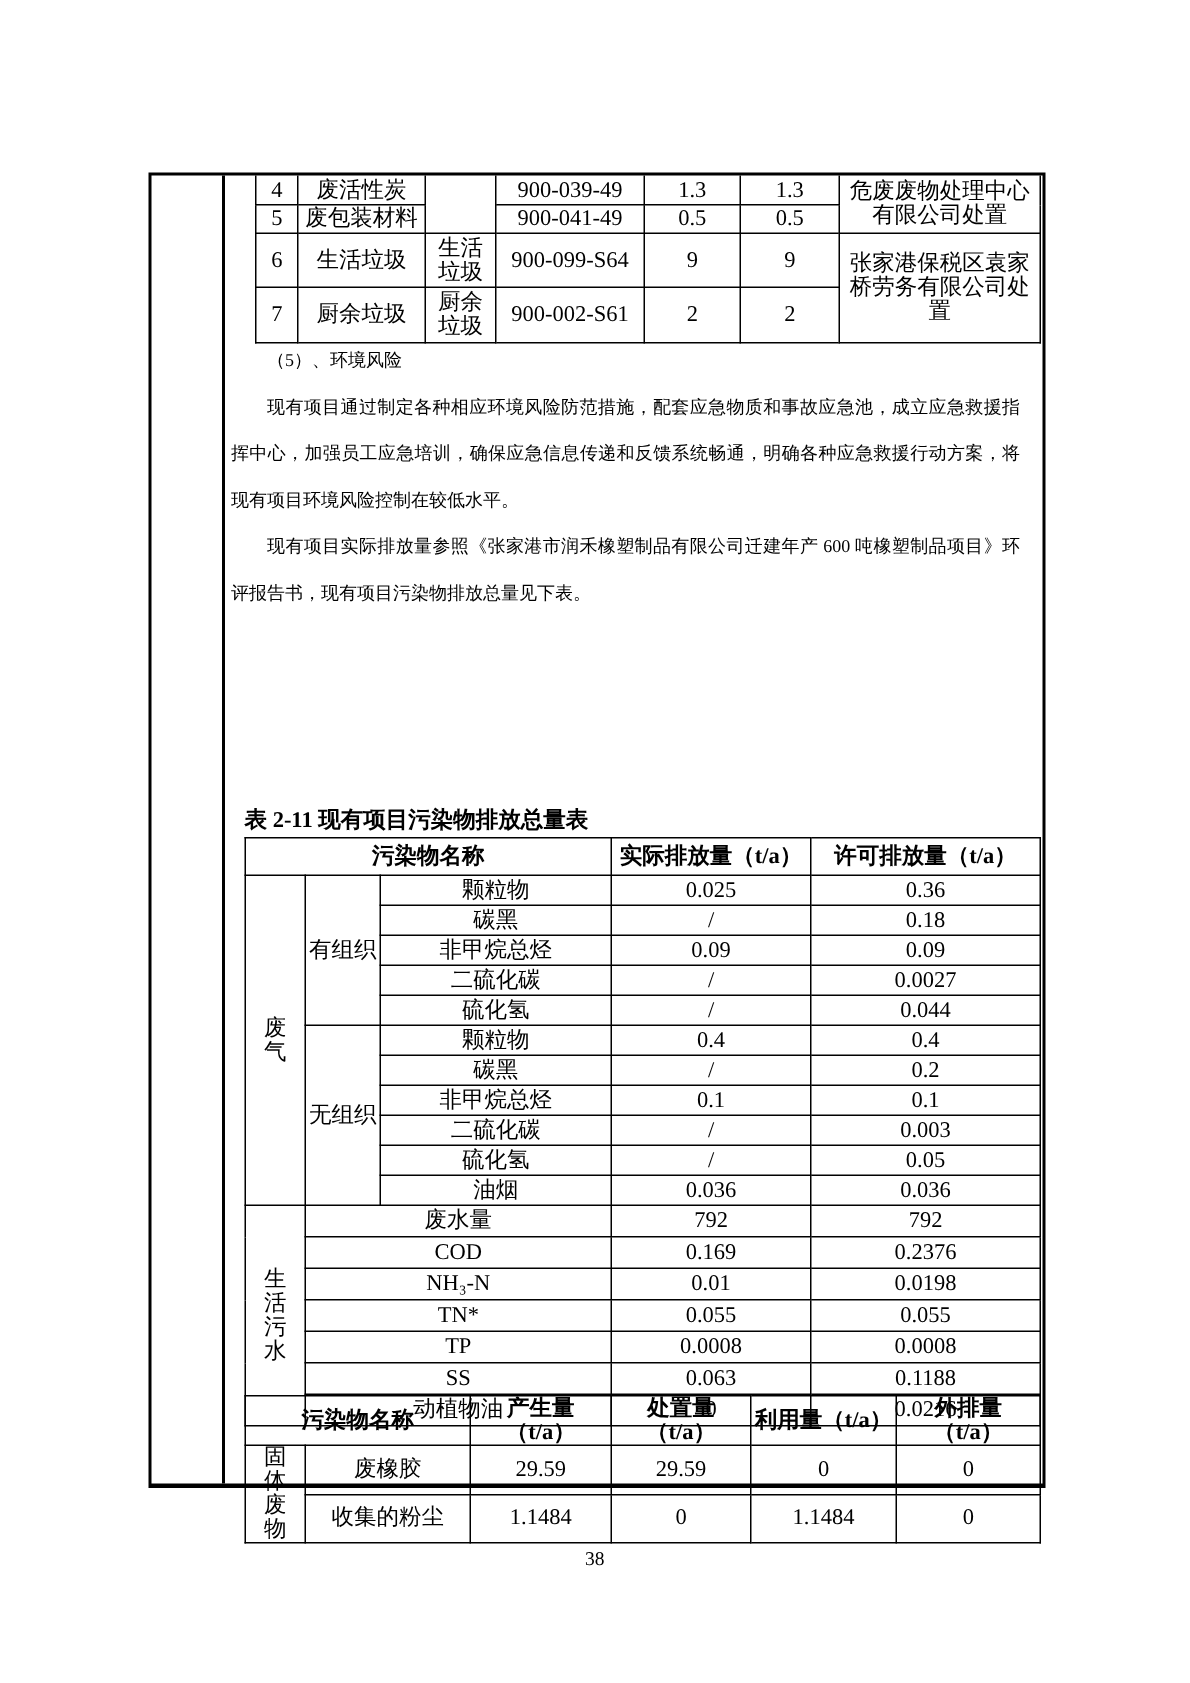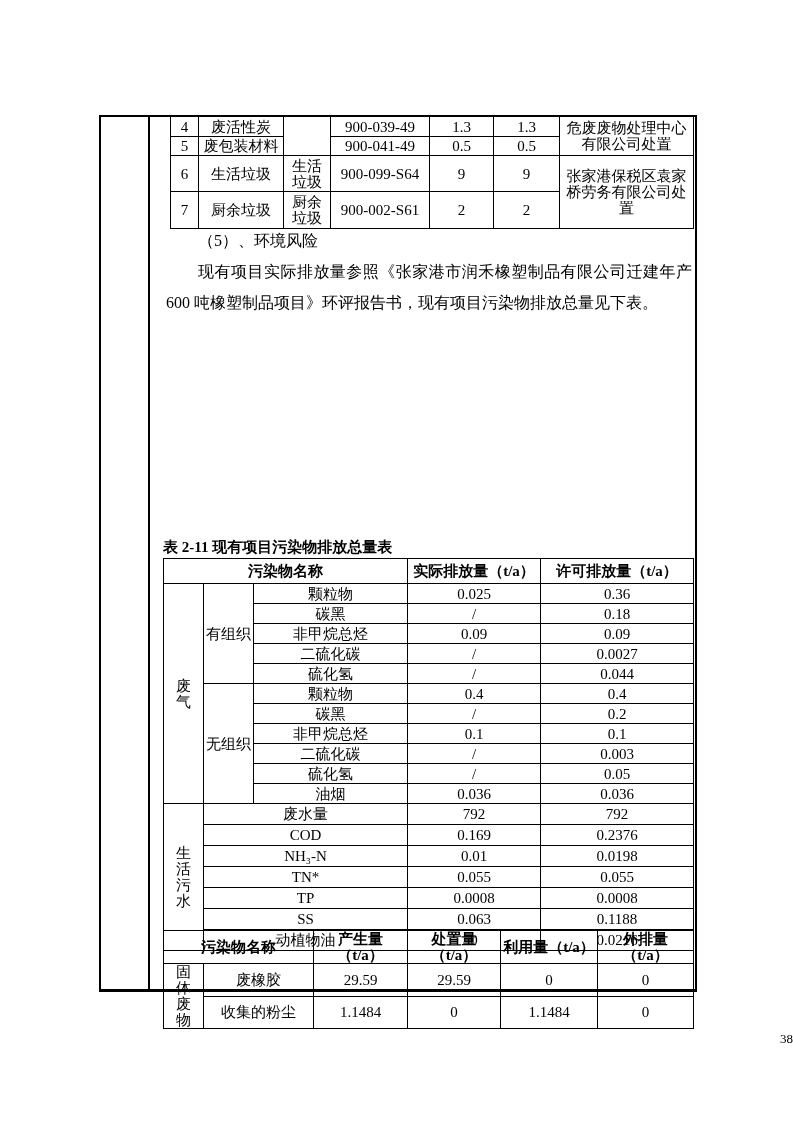--- a/index.html
+++ b/index.html
@@ -22,22 +22,22 @@
   
   .cont-table{position:absolute;top:0;left:20px;width:523px;font-size:15px;line-height:16px;}
   .cont-table tr:first-child td{border-top:none;}
   .h19 td{height:19px;}
   .h18 td{height:18px;}
   .h35 td{height:35px;}
   .h36 td{height:36px;}
 
   
   .textblock{
-    position:absolute;top:108px;left:16px;width:526px;
-    font-size:16px;line-height:31px;text-align:justify;
+    position:absolute;top:108px;left:4px;width:526px;
+    font-size:12px;line-height:31px;text-align:justify;
   }
   .textblock p{margin:0;text-indent:2em;}
   .bold{font-weight:bold;}
 
   .tbl-title{
     position:absolute;top:420px;left:13px;width:530px;
     text-align:left;font-weight:bold;font-size:15px;line-height:20px;
   }
 
   .tableA{position:absolute;top:441px;left:13px;width:530px;font-size:15px;line-height:16px;}
@@ -45,21 +45,21 @@
   .tableA .gas td{height:19px;}
   .tableA .sew td{height:20px;}
   .tableB{position:absolute;top:813px;left:13px;width:530px;font-size:15px;line-height:16px;}
   .tableB .hdr2 td{height:20px;font-weight:bold;}
   .tableB .sld td{height:19px;}
   .nowrap{white-space:nowrap;padding:0 1px;margin-left:26px;}
   .wrap2{padding:0 5px;}
 
   .page-number{
     position:absolute;top:1031px;left:0;width:793px;
-    text-align:right;font-size:13px;
+    text-align:center;font-size:13px;
   }
 </style>
 </head>
 <body>
 
 <div class="outer">
   <div class="leftcol"></div>
   <div class="content">
 
     <table class="cont-table">
@@ -104,20 +104,21 @@
         <td class="wrap2">厨余垃圾</td>
         <td>900-002-S61</td>
         <td>2</td>
         <td>2</td>
       </tr>
     </tbody>
       </table>
 
     <div class="textblock">
       <p>（5）、环境风险</p>
+      <p>现有项目通过制定各种相应环境风险防范措施，配套应急物质和事故应急池，成立应急救援指挥中心，加强员工应急培训，确保应急信息传递和反馈系统畅通，明确各种应急救援行动方案，将现有项目环境风险控制在较低水平。</p>
       <p>现有项目实际排放量参照《张家港市润禾橡塑制品有限公司迁建年产 600 吨橡塑制品项目》环评报告书，现有项目污染物排放总量见下表。</p>
     </div>
 
     <div class="tbl-title">表 2-11 现有项目污染物排放总量表</div>
 
     <table class="tableA">
       <colgroup>
           <col style="width:40px">
           <col style="width:50px">
           <col style="width:154px">

